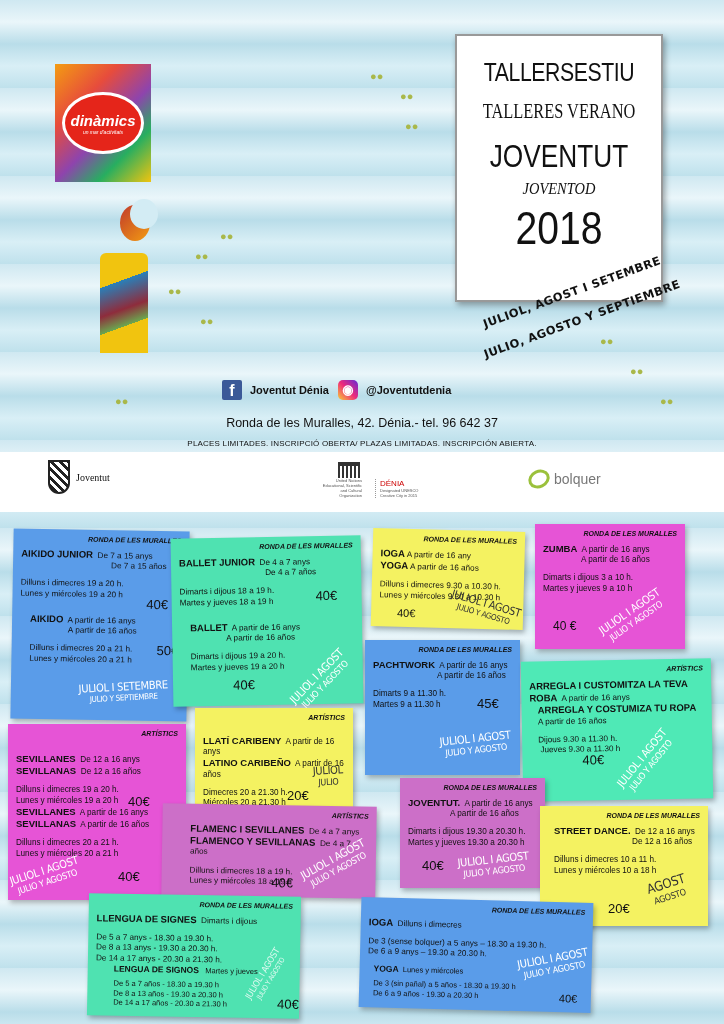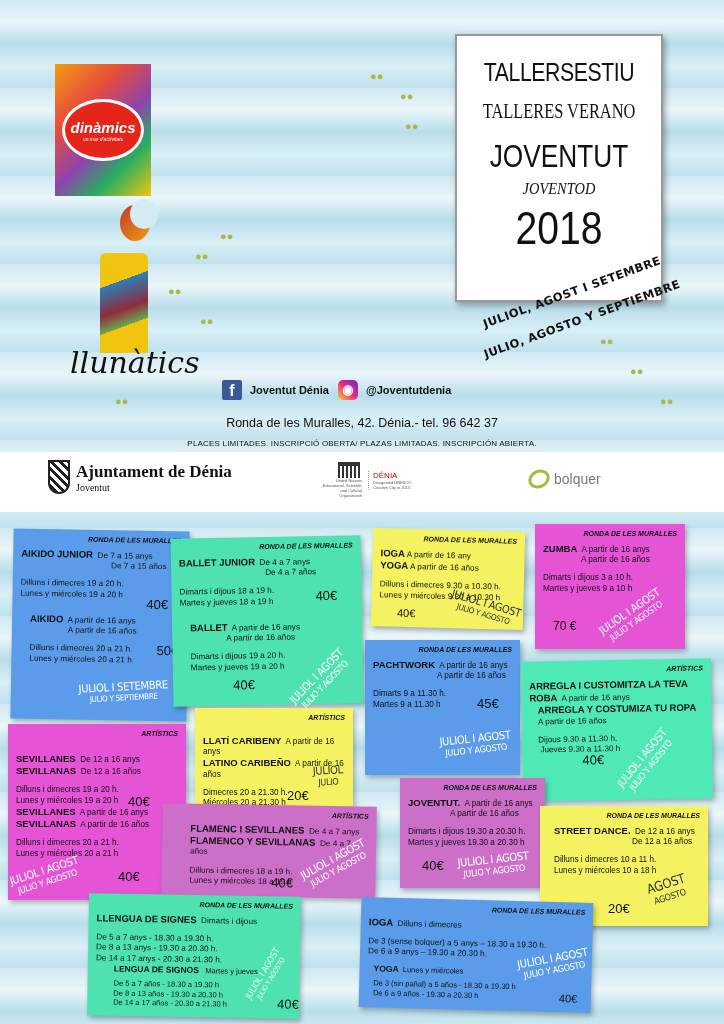--- a/index.html
+++ b/index.html
@@ -8,41 +8,41 @@
  background:repeating-linear-gradient(180deg,#cfe8f1 0px,#eaf6fa 22px,#b9dde9 44px,#d9eff6 66px,#bfe1ec 88px);}
 .abs{position:absolute}
 
 .title-box{left:455px;top:34px;width:208px;height:268px;background:#fff;border:2px solid #999;box-shadow:2px 3px 6px rgba(0,0,0,.35);text-align:center}
 .t1{font-family:"Liberation Sans Narrow","Liberation Sans",sans-serif;font-size:25px;margin-top:22px;letter-spacing:-0.5px;transform:scaleX(.85)}
 .t2{font-family:"Liberation Serif",serif;font-size:21px;margin-top:12px;transform:scaleX(.78)}
 .t3{font-size:32px;margin-top:14px;transform:scaleX(.82)}
 .t4{font-family:"Liberation Serif",serif;font-size:17px;margin-top:4px;font-style:italic;transform:scaleX(.85)}
 .t5{font-size:46px;margin-top:2px;transform:scaleX(.85)}
 .hand{font-family:"DejaVu Sans",sans-serif;font-size:11.5px;font-weight:bold;letter-spacing:.5px;color:#111}
-.logo-dinamics{left:55px;top:64px;width:96px;height:132px;background:linear-gradient(135deg,#f39c12,#e74c3c 30%,#8e44ad 55%,#27ae60 75%,#f1c40f);display:flex;align-items:center;justify-content:center}
+.logo-dinamics{left:55px;top:64px;width:96px;height:118px;background:linear-gradient(135deg,#f39c12,#e74c3c 30%,#8e44ad 55%,#27ae60 75%,#f1c40f);display:flex;align-items:center;justify-content:center}
 .logo-dinamics .oval{width:82px;height:62px;border-radius:50%;background:#e5251a;border:3px solid #fff;color:#fff;display:flex;flex-direction:column;align-items:center;justify-content:center}
 .logo-dinamics .oval b{font-size:15px;font-style:italic}
 .logo-dinamics .oval i{font-size:5px}
 .lunatics{left:70px;top:205px;width:130px;height:180px}
 .lunatics .moon{position:absolute;left:50px;top:0;width:30px;height:36px;border-radius:50%;background:linear-gradient(135deg,#c0392b,#f39c12)}
 .lunatics .moon:after{content:"";position:absolute;left:10px;top:-6px;width:28px;height:30px;border-radius:50%;background:#d3ecf4}
 .lunatics .body{position:absolute;left:30px;top:48px;width:48px;height:100px;background:linear-gradient(160deg,#f1c40f 30%,#2980b9 30%,#8e2c3c 55%,#6aa84f 70%,#f1c40f 70%);border-radius:6px 6px 0 0}
 .lunatics .word{position:absolute;left:0;top:140px;font-family:"DejaVu Serif",serif;font-style:italic;font-size:30px}
 .flop{font-size:11px;color:#a9b84a}
 .social{top:380px;font-size:11px;font-weight:bold;display:flex;align-items:center;gap:8px}
 .fb{width:20px;height:20px;background:#3b5998;color:#fff;font-weight:bold;font-size:16px;text-align:center;line-height:22px;border-radius:2px}
 .ig{width:20px;height:20px;border-radius:5px;background:linear-gradient(45deg,#f9ce34,#ee2a7b,#6228d7);color:#fff;text-align:center;font-size:13px;line-height:20px}
 .addr{left:0;width:724px;top:416px;text-align:center;font-size:12.5px}
 .places{left:0;width:724px;top:439px;text-align:center;font-size:8px;letter-spacing:.2px}
 .band{left:0;top:452px;width:724px;height:60px;background:#fff}
 .ajunt{left:48px;top:460px;display:flex;align-items:center;gap:6px}
 .shield{width:22px;height:34px;border:2px solid #222;border-radius:0 0 11px 11px;background:repeating-linear-gradient(45deg,#fff 0 3px,#222 3px 6px)}
 .ajunt .n1{font-family:"Liberation Serif",serif;font-size:17px;font-weight:bold}
 .ajunt .n2{font-family:"Liberation Serif",serif;font-size:10px}
-.unesco{left:318px;top:462px;display:flex;gap:6px;align-items:center;font-size:4px;color:#555}
+.unesco{left:318px;top:462px;display:flex;gap:13px;align-items:flex-end;font-size:4px;color:#555}
 .temple{width:22px;height:16px;border-top:4px solid #333;background:repeating-linear-gradient(90deg,#333 0 2px,#fff 2px 4px)}
 .denia{color:#c00;font-size:8px}
 .grupotot{left:528px;top:470px;display:flex;align-items:center;gap:4px;color:#777;font-size:14px}
 .grupotot .ring{width:22px;height:18px;border:3px solid #9bc13c;border-radius:50%;transform:rotate(-25deg)}
 
 .note{position:absolute;padding:6px 8px;font-size:8.2px;line-height:1.25;box-shadow:2px 3px 5px rgba(0,0,0,.28)}
 .note .hd{text-align:right;font-size:7px;font-weight:bold;font-style:italic;margin-bottom:4px}
 .note b{font-size:9.5px}
 .note .p{font-size:13px;position:absolute}
 .note .gap{height:8px}
@@ -56,21 +56,20 @@
 <div class="abs logo-dinamics">
   <div class="oval">
       <b>dinàmics</b>
       <i>un mar d'activitats</i>
     </div>
 </div>
 
 <div class="abs lunatics">
   <div class="moon"></div>
   <div class="body"></div>
-  <div class="word">llunàtics</div>
 </div>
 
 <div class="abs flop" style="left:370px;top:70px">●●</div>
 <div class="abs flop" style="left:400px;top:90px">●●</div>
 <div class="abs flop" style="left:405px;top:120px">●●</div>
 <div class="abs flop" style="left:220px;top:230px">●●</div>
 <div class="abs flop" style="left:195px;top:250px">●●</div>
 <div class="abs flop" style="left:168px;top:285px">●●</div>
 <div class="abs flop" style="left:200px;top:315px">●●</div>
 <div class="abs flop" style="left:115px;top:395px">●●</div>
@@ -96,21 +95,20 @@
   <div class="ig">◉</div>
   <span>@Joventutdenia</span>
 </div>
 <div class="abs addr">Ronda de les Muralles, 42. Dénia.- tel. 96 642 37</div>
 <div class="abs places">PLACES LIMITADES.  INSCRIPCIÓ OBERTA/ PLAZAS LIMITADAS. INSCRIPCIÓN ABIERTA.</div>
 
 <div class="abs band"></div>
 <div class="abs ajunt">
   <div class="shield"></div>
   <div>
-      <div class="n1">Ajuntament de Dénia</div>
       <div class="n2">Joventut</div>
     </div>
 </div>
 <div class="abs unesco">
   <div style="width:44px;text-align:right">
       <div class="temple" style="margin-left:20px"></div>
       <div>United Nations Educational, Scientific and Cultural Organization</div>
     </div>
   <div style="border-left:1px dotted #999;padding-left:4px;width:46px">
       <div class="denia">DÉNIA</div>
@@ -176,21 +174,21 @@
     </div>
 </div>
 
 <div class="note pink" style="left:535px;top:524px;width:150px;height:125px">
   <div class="hd">RONDA DE LES MURALLES</div>
   <div><b>ZUMBA</b>&nbsp; <span>A partir de 16 anys</span></div>
   <div style="padding-left:38px">A partir de 16 años</div>
   <div class="gap"></div>
   <div>Dimarts i dijous 3 a 10 h.</div>
   <div>Martes y jueves 9 a 10 h</div>
-  <div class="p" style="left:18px;top:95px;font-size:12px">70 €</div>
+  <div class="p" style="left:18px;top:95px;font-size:12px">40 €</div>
   <div class="stamp white-s" style="left:62px;top:80px;transform:rotate(-35deg)">
       <div>JULIOL I AGOST</div>
       <div style="font-size:9px">JULIO Y AGOSTO</div>
     </div>
 </div>
 
 <div class="note blue" style="left:365px;top:640px;width:155px;height:135px">
   <div class="hd">RONDA DE LES MURALLES</div>
   <div><b>PACHTWORK</b>&nbsp; <span>A partir de 16 anys</span></div>
   <div style="padding-left:64px">A partir de 16 años</div>

